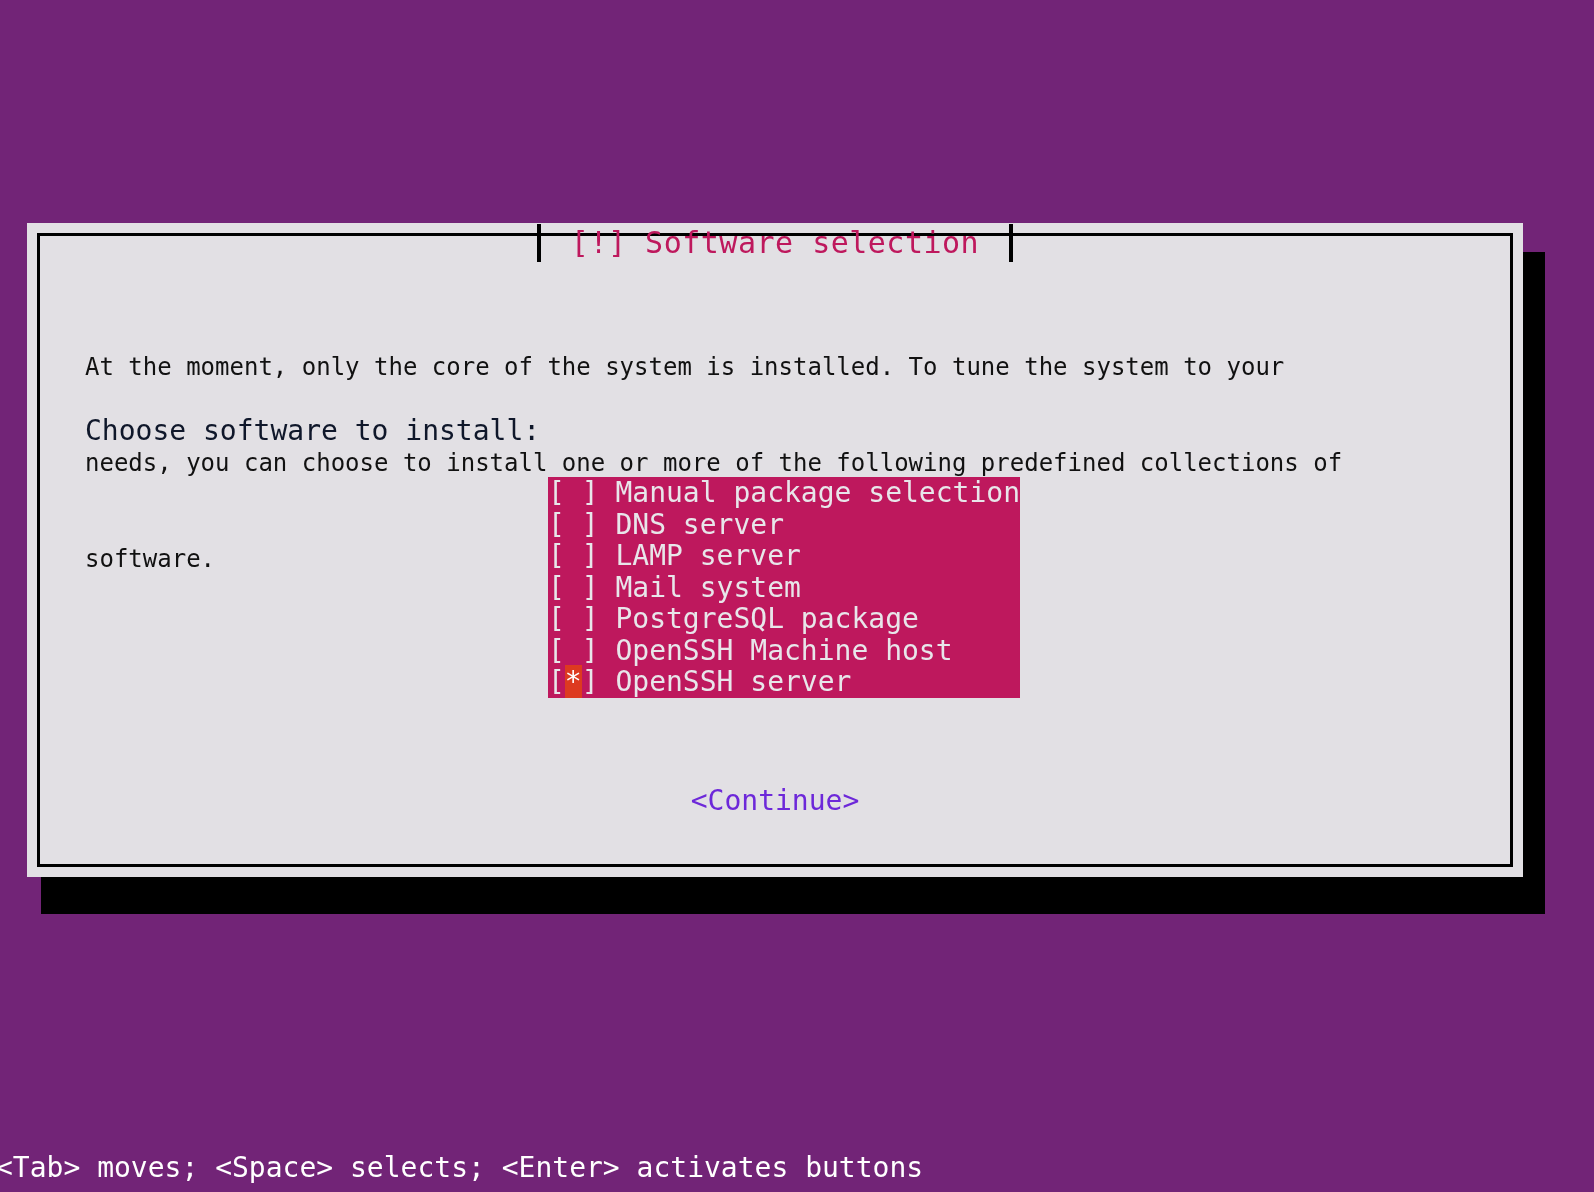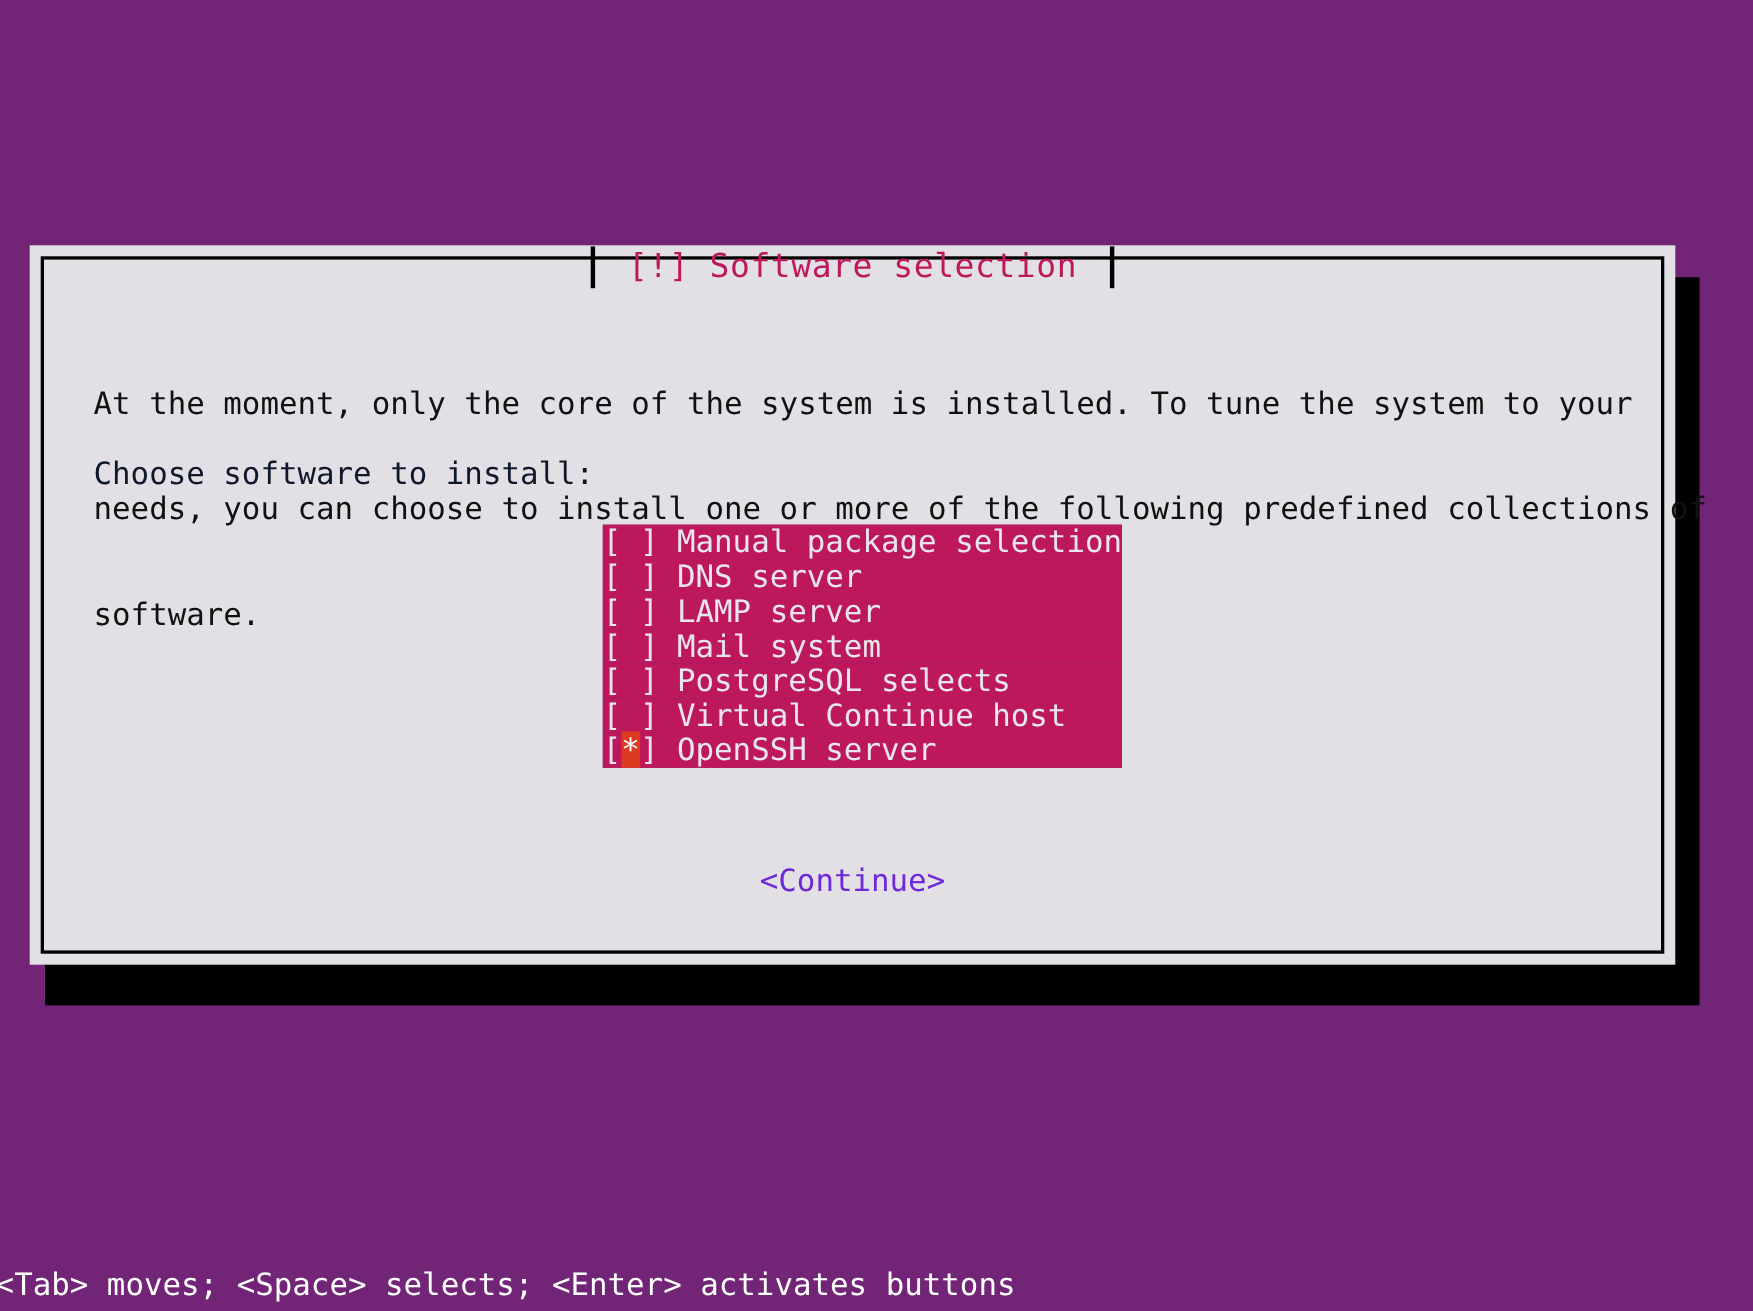--- a/index.html
+++ b/index.html
@@ -92,21 +92,21 @@
     background: transparent;
   }
 
   
   #body-text {
     position: absolute;
     left: 58px;
     top: 64px;
     right: 40px;
     color: #111111;
-    font-size: 28px;
+    font-size: 24px;
     line-height: 32px;
     white-space: pre;
     letter-spacing: 0px;
   }
   #body-text .para { margin: 0; white-space: pre; }
 
   #prompt-line {
     position: absolute;
     left: 58px;
     top: 192px;
@@ -192,22 +192,22 @@
       <div class="para">software.</div>
     </div>
 
     <div id="prompt-line">Choose software to install:</div>
 
     <div id="software-list">
         <div class="list-row"><span class="marker">[</span><span class="marker"> </span><span class="marker">] </span><span>Manual package selection</span></div>
         <div class="list-row"><span class="marker">[</span><span class="marker"> </span><span class="marker">] </span><span>DNS server</span></div>
         <div class="list-row"><span class="marker">[</span><span class="marker"> </span><span class="marker">] </span><span>LAMP server</span></div>
         <div class="list-row"><span class="marker">[</span><span class="marker"> </span><span class="marker">] </span><span>Mail system</span></div>
-        <div class="list-row"><span class="marker">[</span><span class="marker"> </span><span class="marker">] </span><span>PostgreSQL selects</span></div>
-        <div class="list-row"><span class="marker">[</span><span class="marker"> </span><span class="marker">] </span><span>Virtual Continue host</span></div>
+        <div class="list-row"><span class="marker">[</span><span class="marker"> </span><span class="marker">] </span><span>PostgreSQL package</span></div>
+        <div class="list-row"><span class="marker">[</span><span class="marker"> </span><span class="marker">] </span><span>OpenSSH Machine host</span></div>
         <div class="list-row"><span class="marker">[</span><span class="marker cursor">*</span><span class="marker">] </span><span>OpenSSH server</span></div>
       </div>
 
     <div id="continue-button">&lt;Continue&gt;</div>
 
   </div>
 
   <div id="status-hint">&lt;Tab&gt; moves; &lt;Space&gt; selects; &lt;Enter&gt; activates buttons</div>
 
 </div>

